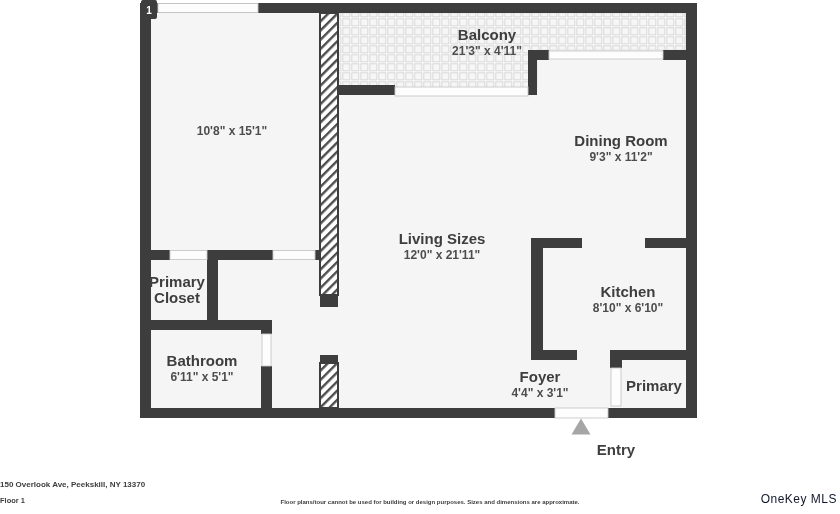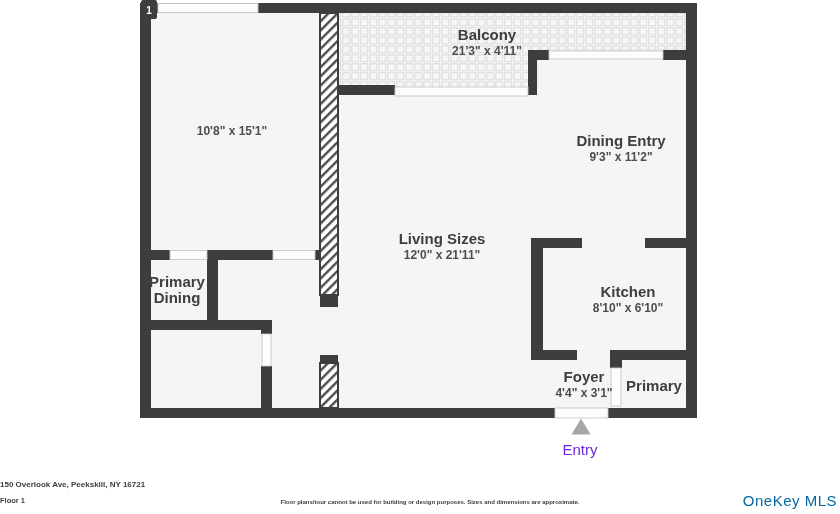--- a/index.html
+++ b/index.html
@@ -10,30 +10,30 @@
   #plan-svg{position:absolute;left:0;top:0;}
   .room-label{
     position:absolute;transform:translate(-50%,-50%);
     text-align:center;color:#3e3e3e;pointer-events:none;
   }
   .room-name{font-size:15px;font-weight:bold;line-height:16px;white-space:nowrap;}
   .room-name.wrap{white-space:normal;width:66px;}
   .room-dims{font-size:12px;font-weight:bold;color:#4d4d4d;line-height:14px;white-space:nowrap;margin-top:1px;}
   .entry-label{
     position:absolute;transform:translate(-50%,0);
-    font-size:15px;font-weight:normal;color:#6d28d9;white-space:nowrap;
+    font-size:15px;font-weight:bold;color:#404040;white-space:nowrap;margin-left:36px;
   }
   .footer-address{position:absolute;left:0px;top:480px;font-size:8px;font-weight:bold;color:#3d3d3d;white-space:nowrap;}
   .footer-floor{position:absolute;left:0px;top:496px;font-size:7.5px;font-weight:bold;color:#3d3d3d;white-space:nowrap;}
   .footer-disclaimer{
     position:absolute;left:430px;top:499px;transform:translate(-50%,0);
     font-size:6px;font-weight:bold;color:#3d3d3d;white-space:nowrap;
   }
   .watermark{
-    position:absolute;right:3px;top:492px;font-size:15px;color:#0369a1;
+    position:absolute;right:3px;top:492px;font-size:12px;color:#0f172a;
     letter-spacing:0.5px;white-space:nowrap;
   }
 </style>
 </head>
 <body>
 
 <div id="stage">
 
   <svg id="plan-svg" width="840" height="514" viewBox="0 0 840 514">
     <defs>
@@ -110,48 +110,52 @@
   <div class="room-label" style="left:232px;top:130px;">
     <div class="room-dims">10'8" x 15'1"</div>
   </div>
 
   <div class="room-label" style="left:487px;top:42px;">
     <div class="room-name">Balcony</div>
     <div class="room-dims">21'3" x 4'11"</div>
   </div>
 
   <div class="room-label" style="left:621px;top:148px;">
-    <div class="room-name">Dining Entry</div>
+    <div class="room-name">Dining Room</div>
     <div class="room-dims">9'3" x 11'2"</div>
   </div>
 
   <div class="room-label" style="left:442px;top:246px;">
     <div class="room-name">Living Sizes</div>
     <div class="room-dims">12'0" x 21'11"</div>
   </div>
 
   <div class="room-label" style="left:628px;top:299px;">
     <div class="room-name">Kitchen</div>
     <div class="room-dims">8'10" x 6'10"</div>
   </div>
 
   <div class="room-label" style="left:177px;top:290px;">
-    <div class="room-name wrap">Primary Dining</div>
+    <div class="room-name wrap">Primary Closet</div>
   </div>
 
+  <div class="room-label" style="left:202px;top:368px;">
+    <div class="room-name">Bathroom</div>
+    <div class="room-dims">6'11" x 5'1"</div>
+  </div>
 
-  <div class="room-label" style="left:584px;top:384px;">
+  <div class="room-label" style="left:540px;top:384px;">
     <div class="room-name">Foyer</div>
     <div class="room-dims">4'4" x 3'1"</div>
   </div>
 
   <div class="room-label" style="left:654px;top:386px;">
     <div class="room-name">Primary</div>
   </div>
 
   <div class="entry-label" style="left:580px;top:441px;">Entry</div>
 
-  <div class="footer-address">150 Overlook Ave, Peekskill, NY 16721</div>
+  <div class="footer-address">150 Overlook Ave, Peekskill, NY 13370</div>
   <div class="footer-floor">Floor 1</div>
   <div class="footer-disclaimer">Floor plans/tour cannot be used for building or design purposes. Sizes and dimensions are approximate.</div>
   <div class="watermark">OneKey MLS</div>
 
 </div>
 
 </body></html>

